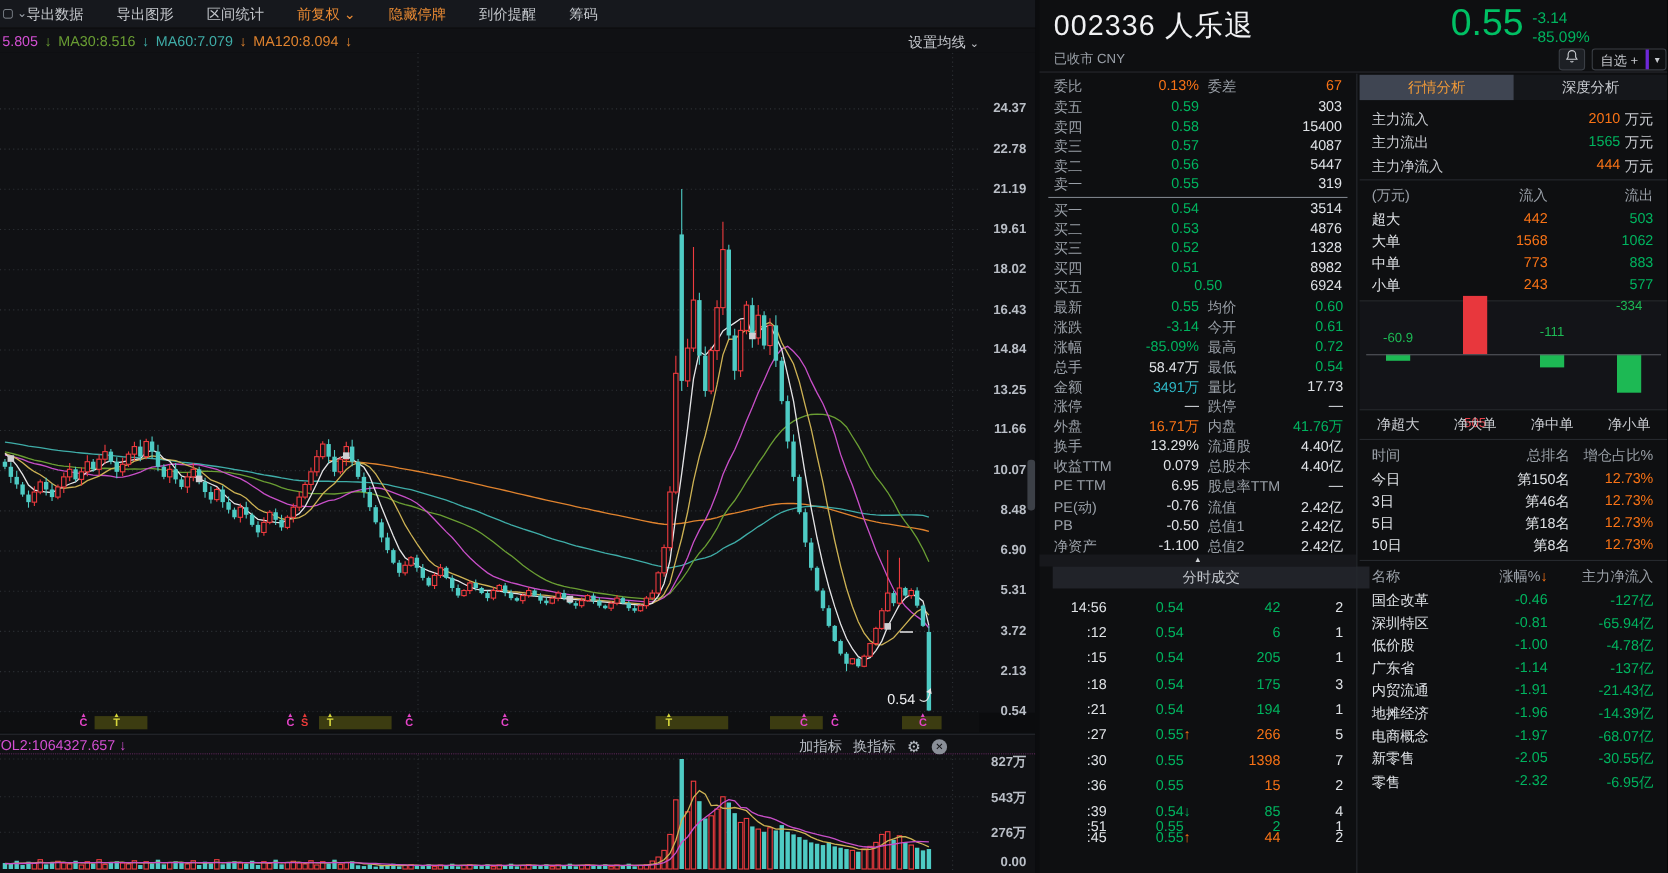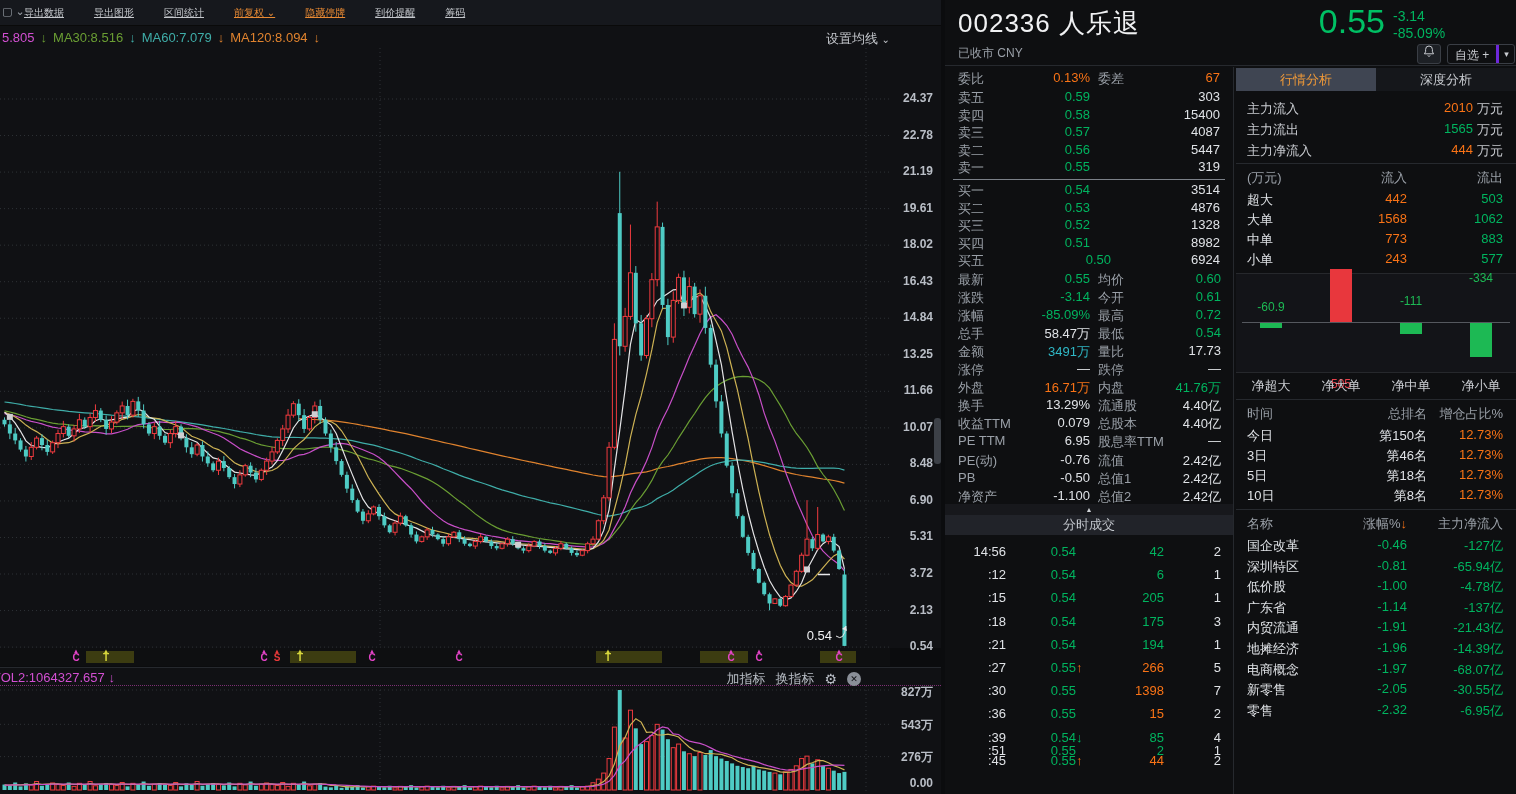--- a/index.html
+++ b/index.html
@@ -4,21 +4,21 @@
 <style>
   * { margin:0; padding:0; box-sizing:border-box; }
   html,body { background:#000; }
   body { font-family:"Liberation Sans","DejaVu Sans",sans-serif; }
   #app { position:relative; width:1516px; height:794px; background:#0b0c0e; overflow:hidden;
          color:#c9ccd1; font-size:13px; }
   .abs { position:absolute; }
 
   
   #toolbar { left:0; top:0; width:941px; height:26px; background:#16181d; display:flex; align-items:center; gap:30px; padding-left:24px; border-bottom:1px solid #0a0a0a; }
-  .tb-item { color:#c4c7cc; font-size:10px; cursor:pointer; white-space:nowrap;text-decoration:underline; }
+  .tb-item { color:#c4c7cc; font-size:13px; cursor:pointer; white-space:nowrap; }
   .tb-item.accent { color:#e98a33; }
   .tb-cut { position:absolute; left:2px; top:5px; color:#9aa0a8; font-size:11px; }
   .tb-right { position:absolute; right:10px; top:3px; display:flex; gap:12px; align-items:center; color:#9aa0a8; }
 
   
   #maRow { left:0; top:26px; width:941px; height:22px; background:#101114; display:flex; align-items:center; gap:6px; padding-left:2px; font-size:13px; }
 
   
   #chartWrap { left:0; top:48px; width:890px; height:600px; background:#101114; }
   #axisCol { left:890px; top:48px; width:51px; height:600px; background:#101114; }
@@ -865,21 +865,21 @@
           <span class="sl2">总值1</span>
           <span class="sv2 wht">2.42亿</span>
         </div>
         <div class="stRow" style="top: 420.6px;">
           <span class="sl">净资产</span>
           <span class="sv wht">-1.100</span>
           <span class="sl2">总值2</span>
           <span class="sv2 wht">2.42亿</span>
         </div>
         <div style="position: absolute; left: 0px; top: 437px; width: 288px; height: 11px; background: rgb(23, 24, 28); text-align: center; font-size: 7px; color: rgb(207, 210, 214); line-height: 11px;">▲</div>
-        <div style="position: absolute; left: 0px; top: 448px; width: 288px; height: 20px; background: rgb(33, 35, 41); text-align: center; color: rgb(194, 198, 204); line-height: 20px; font-size: 13px;">分时成交</div>
+        <div style="position: absolute; left: 12px; top: 448px; width: 288px; height: 20px; background: rgb(33, 35, 41); text-align: center; color: rgb(194, 198, 204); line-height: 20px; font-size: 13px;">分时成交</div>
         <div class="tkRow" style="top: 477px;">
           <span class="t">14:56</span>
           <span class="p">0.54</span>
           <span class="ar"></span>
           <span class="v grn">42</span>
           <span class="n">2</span>
         </div>
         <div class="tkRow" style="top: 500.2px;">
           <span class="t">:12</span>
           <span class="p">0.54</span>

